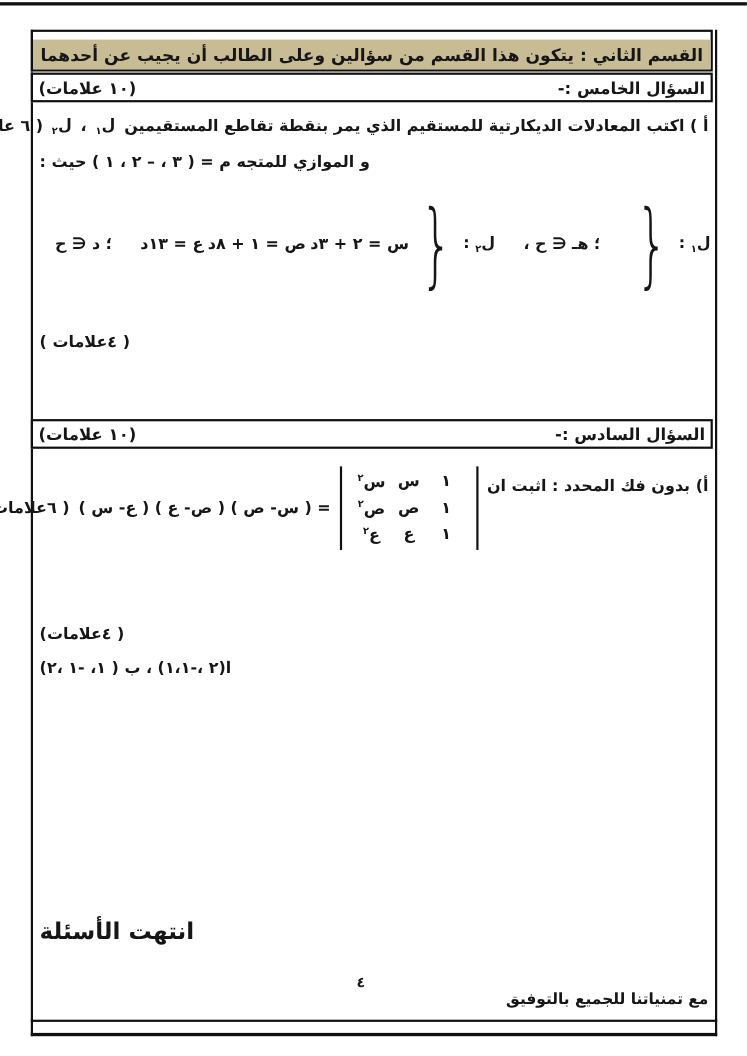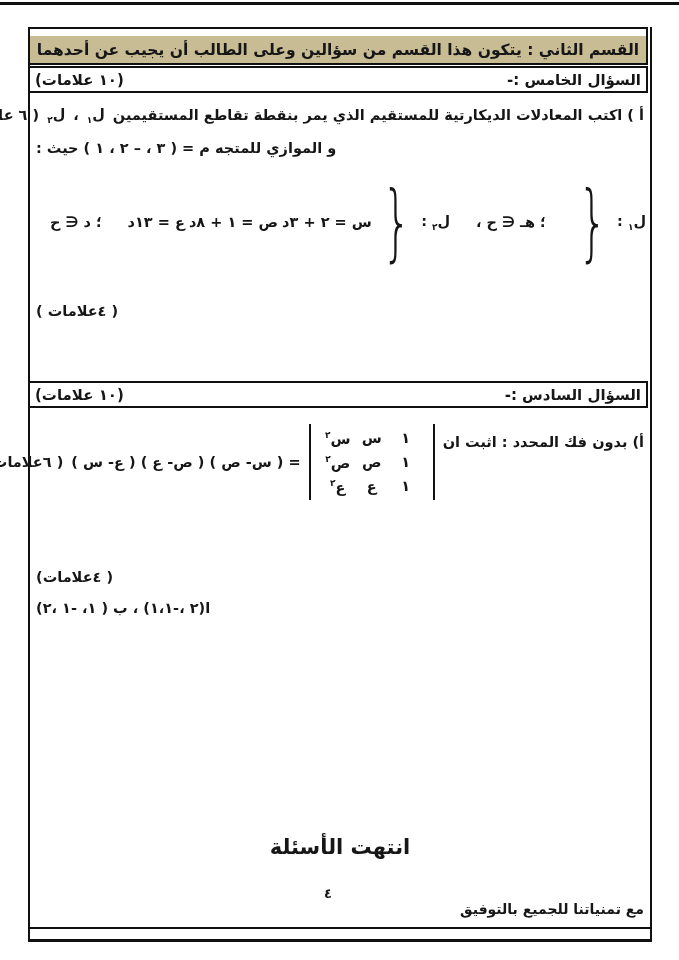--- a/index.html
+++ b/index.html
@@ -30,21 +30,21 @@
   .sys{display:flex;direction:rtl;align-items:center;gap:4px;}
   .brace{font-size:84px;font-weight:200;line-height:84px;
        transform:scaleX(.55);display:inline-block;margin:0 -6px;}
   .eq-stack{display:flex;flex-direction:row;gap:4px;align-items:flex-end;}
   .eq{direction:rtl;text-align:right;white-space:nowrap;}
   .domain{white-space:nowrap;}
   .det{display:grid;grid-template-columns:auto auto auto;direction:rtl;
        border-left:2px solid #101010;border-right:2px solid #101010;
        padding:6px 10px;row-gap:7px;column-gap:0;}
   .det span.cell{display:inline-block;min-width:34px;text-align:center;white-space:nowrap;}
-  .closing{position:absolute;left:36px;width:608px;text-align:center;direction:rtl;
+  .closing{position:absolute;left:36px;width:608px;text-align:left;direction:rtl;
        font-weight:900;font-size:21px;letter-spacing:1px;}
   .pagenum{position:absolute;font-weight:bold;font-size:13px;}
   .footer-row{position:absolute;left:36px;width:608px;display:flex;direction:rtl;
        align-items:center;font-weight:bold;font-size:14px;}
   .footer-row .teacher{margin-inline-start:auto;white-space:nowrap;}
   .nowrap{white-space:nowrap;}
 </style>
 </head>
 <body>
 

